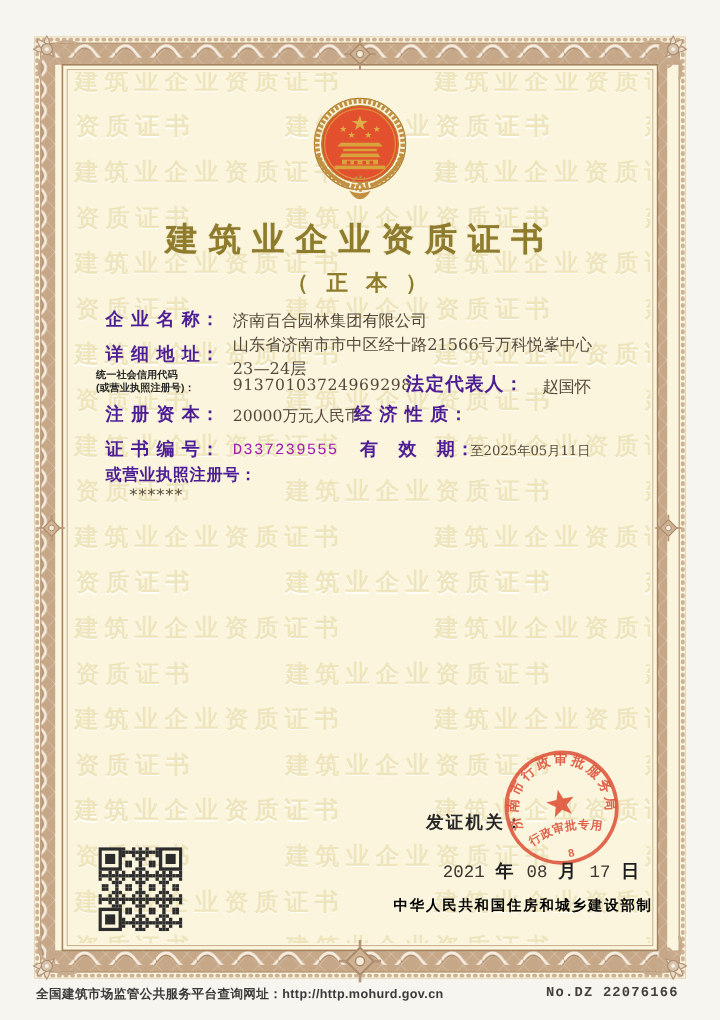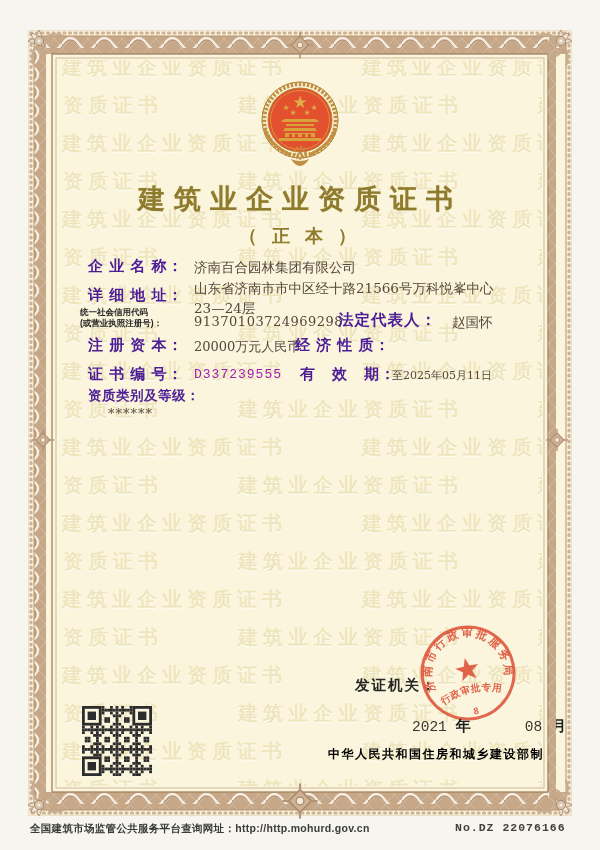--- a/index.html
+++ b/index.html
@@ -45,21 +45,21 @@
     font-family:"DejaVu Serif","Liberation Serif",serif;white-space:nowrap;
   }
   .val-wrap{white-space:normal;line-height:1.45;}
   .val-mono{font-family:"Liberation Mono",monospace;letter-spacing:1px;font-size:13px;color:#a21caf;}
   .qual-item{font-size:13px;color:#55483a;line-height:15.5px;
     font-family:"DejaVu Serif","Liberation Serif",serif;}
   .authority{position:absolute;left:327px;top:646px;font-size:14.5px;font-weight:bold;
     letter-spacing:2px;color:#262626;}
   .seal{position:absolute;left:391px;top:594px;transform:rotate(-12deg);opacity:.92;}
   .date-row{position:absolute;left:341px;top:687px;white-space:nowrap;}
-  .dnum{font-family:"Liberation Mono",monospace;font-size:14.5px;color:#3c352f;margin-right:9px;margin-left:43px;}
+  .dnum{font-family:"Liberation Mono",monospace;font-size:14.5px;color:#3c352f;margin-right:9px;}
   .dunit{font-size:15px;font-weight:bold;color:#1e1e1e;margin-right:11px;}
   .madeby{position:absolute;left:300px;top:716px;font-size:12px;font-weight:bold;
     letter-spacing:1.5px;color:#000000;white-space:nowrap;}
   .qr{position:absolute;left:54px;top:676px;}
   .footer-query{
     position:absolute;left:30px;top:822px;font-size:10.5px;font-weight:bold;color:#3b3b3b;
     letter-spacing:.3px;
   }
   .footer-serial{
     position:absolute;left:455px;top:821px;font-size:11.5px;color:#44403a;
@@ -198,21 +198,21 @@
 
     <div class="lbl" style="left:60px;top:306px">注 册 资 本：</div>
     <div class="val" style="left:166px;top:308px;font-size:13px">20000万元人民币</div>
     <div class="lbl" style="left:267px;top:306px">经 济 性 质：</div>
 
     <div class="lbl" style="left:60px;top:335px">证 书 编 号：</div>
     <div class="val val-mono" style="left:166px;top:337px">D337239555</div>
     <div class="lbl" style="left:272px;top:335px">有　效　期：</div>
     <div class="val" style="left:364px;top:338px;font-size:11px">至2025年05月11日</div>
 
-    <div class="lbl" style="left:60px;top:357px;font-size:13.5px;letter-spacing:0.5px">资质类别及等级：</div>
+    <div class="lbl" style="left:60px;top:357px;font-size:13.5px;letter-spacing:0.5px">或营业执照注册号：</div>
     <div style="position:absolute;left:80px;top:376px">
       <div class="qual-item" style="letter-spacing:1px">******</div>
     </div>
 
     <div class="authority">发证机关：</div>
 
     <svg class="seal" width="98" height="98" viewBox="0 0 96 96">
       <defs>
         <path id="sealArcTop" d="M14 60 A36 36 0 1 1 82 60" fill="none"></path>
         <path id="sealArcBanner" d="M17 74 Q 48 60 79 74" fill="none"></path>

